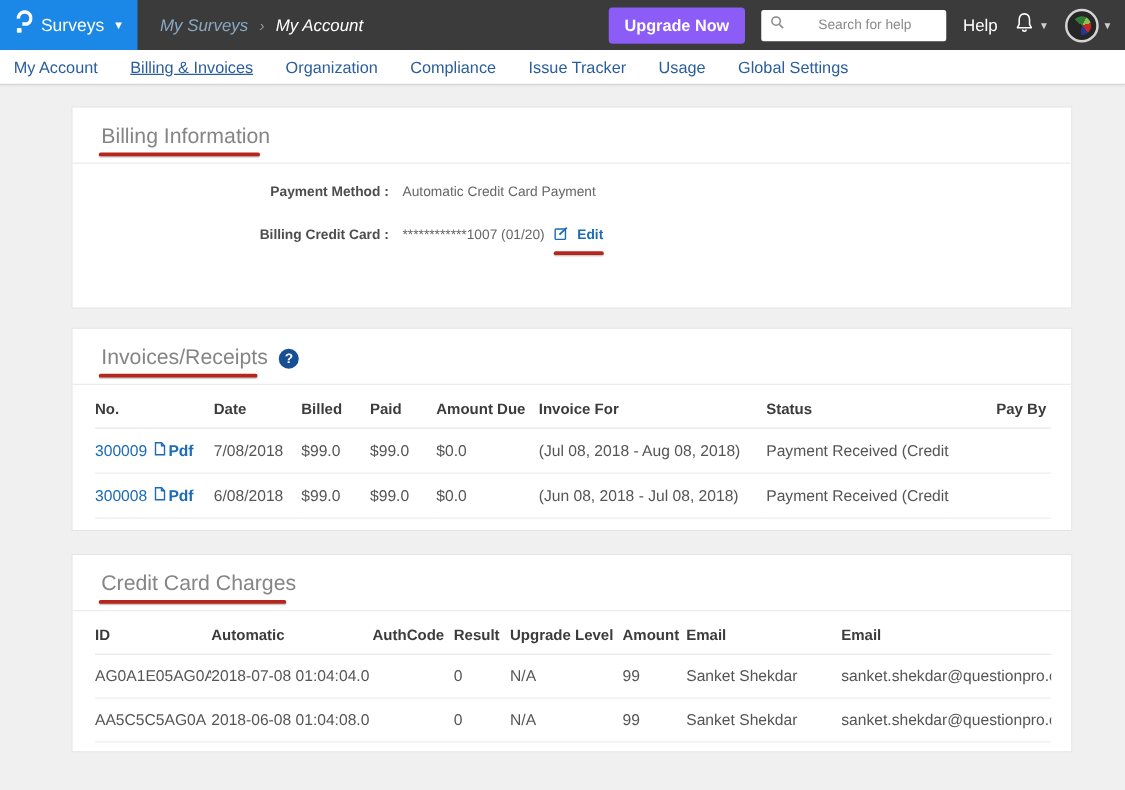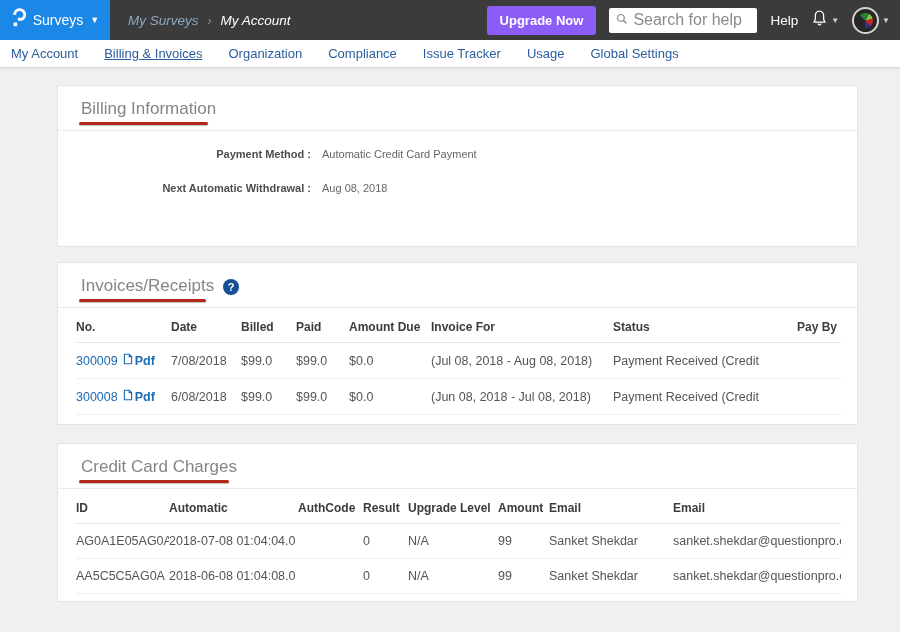--- a/index.html
+++ b/index.html
@@ -10,21 +10,21 @@
   .brand { width:110px; height:40px; background:#1b87e6; display:flex; align-items:center; justify-content:center; gap:7px; cursor:pointer; }
   .brand-label { font-size:14px; color:#fff; }
   .brand .chev { font-size:9px; color:#fff; }
   .breadcrumb { margin-left:18px; display:flex; align-items:flex-end; gap:9px; font-size:13.5px;font-style:italic; }
   .crumb-parent { color:#8aa8c0; cursor:pointer; }
   .crumb-sep { color:#9a9a9a; font-size:12px; }
   .crumb-current { color:#fff; }
   .topbar-right { margin-left:auto; display:flex; align-items:center; gap:13px; padding-right:10px; }
   .upgrade-btn { background:#8b5cf6; color:#fff; border:none; font-weight:bold; font-size:13px; padding:7px 13px; border-radius:3px; font-family:"Liberation Sans",sans-serif; cursor:pointer; }
   .searchbox { width:148px; height:25px; background:#fff; border-radius:2px; display:flex; align-items:center; padding:0 7px; gap:5px; }
-  .searchbox input { border:none; outline:none; width:100%; font-size:16px; color:#701a75; font-family:"Liberation Sans",sans-serif; }
+  .searchbox input { border:none; outline:none; width:100%; font-size:11px; color:#701a75; font-family:"Liberation Sans",sans-serif;text-align:center; }
   .searchbox input::placeholder { color:#8a8a8a; }
   .help-label { font-size:13.5px; cursor:pointer; }
   .icon-group { display:flex; align-items:center; gap:3px; cursor:pointer; }
   .mini-chev { font-size:8px; color:#cfcfcf; }
   .avatar-ring { width:27px; height:27px; border-radius:50%; border:2px solid #d4d4d4; background:#262626; display:flex; align-items:center; justify-content:center; overflow:hidden; }
   .avatar-core { width:15px; height:15px; border-radius:50%; background:conic-gradient(#2e7d32 0 22%, #8bc34a 22% 34%, #c62828 34% 52%, #283593 52% 66%, #262626 66% 100%); transform:rotate(-50deg); }
 
   
   .navtabs { height:28px; background:#fff; border-bottom:1px solid #d7d7d7; display:flex; align-items:center; padding-left:11px; gap:26px; box-shadow:0 1px 2px rgba(0,0,0,0.06); }
   .navtab { font-size:13px; color:#2a5d9c; cursor:pointer; white-space:nowrap; }
@@ -127,22 +127,30 @@
   <section class="panel" style="height:162px;">
     <div class="panel-head">
       <span class="panel-title">Billing Information</span>
     </div>
     <div class="info-rows">
       <div class="info-row">
         <span class="info-label">Payment Method :</span>
         <span class="info-value">Automatic Credit Card Payment</span>
       </div>
       <div class="info-row">
-        <span class="info-label">Next Automatic Withdrawal :</span>
-        <span class="info-value">Aug 08, 2018</span>
+        <span class="info-label">Billing Credit Card :</span>
+        <span class="info-value">************1007 (01/20)</span>
+        <span class="edit-wrap">
+          <span class="edit-icon">
+            <svg width="12" height="12" viewBox="0 0 16 16">
+                <rect x="1.5" y="3" width="11" height="11" rx="1" stroke="#1b6bb5" stroke-width="1.5" fill="none"></rect>
+                <line x1="6" y1="9" x2="14" y2="1.5" stroke="#1b6bb5" stroke-width="2"></line>
+              </svg>
+          </span><span class="edit-link">Edit</span>
+        </span>
       </div>
     </div>
   </section>
 
   <section class="panel" style="height:163px; margin-top:15px;">
     <div class="panel-head">
       <span class="panel-title">Invoices/Receipts</span>
       <span class="help-circle">?</span>
     </div>
     <table class="data-table">

